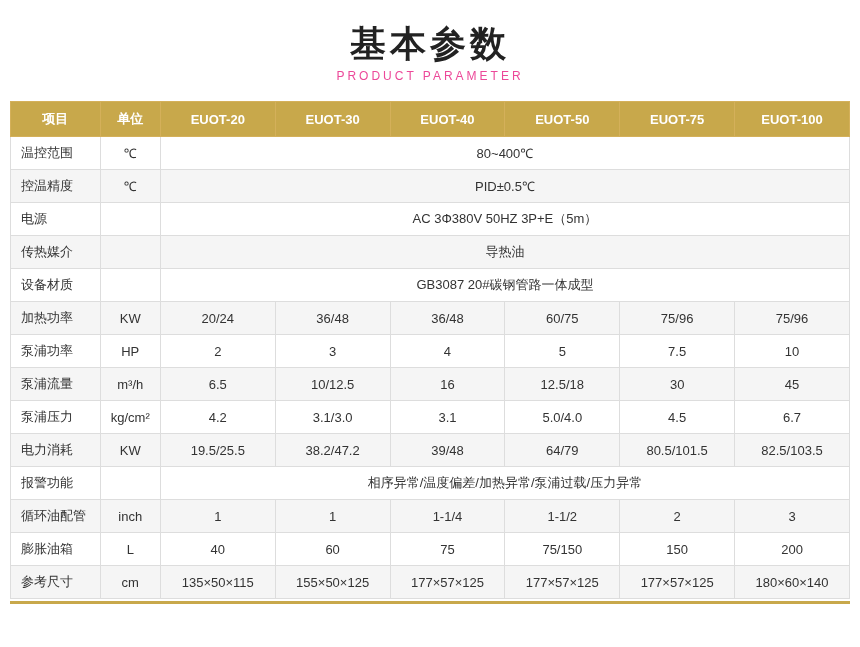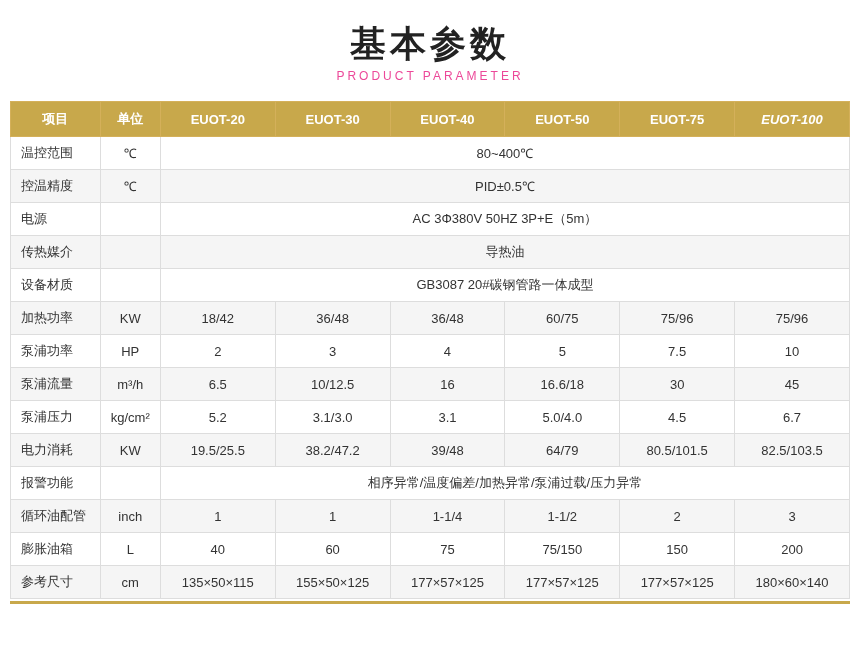--- a/index.html
+++ b/index.html
@@ -77,21 +77,21 @@
 <table>
   <thead>
     <tr id="thead-row">
     <th style="width: 80px;">项目</th>
         <th style="width: 55px;">单位</th>
         <th style="width: 105px;">EUOT-20</th>
         <th style="width: 105px;">EUOT-30</th>
         <th style="width: 105px;">EUOT-40</th>
         <th style="width: 105px;">EUOT-50</th>
         <th style="width: 105px;">EUOT-75</th>
-        <th style="width: 105px; font-style: italic;">EUOT-100</th>
+        <th style="width: 105px;">EUOT-100</th>
       </tr>
   </thead>
   <tbody id="tbody">
   <tr>
         <td>温控范围</td>
         <td>℃</td>
         <td colspan="6">80~400℃</td>
       </tr>
       <tr>
         <td>控温精度</td>
@@ -109,21 +109,21 @@
         <td colspan="6">导热油</td>
       </tr>
       <tr>
         <td>设备材质</td>
         <td></td>
         <td colspan="6">GB3087   20#碳钢管路一体成型</td>
       </tr>
       <tr>
         <td>加热功率</td>
         <td>KW</td>
-        <td>18/42</td>
+        <td>20/24</td>
         <td>36/48</td>
         <td>36/48</td>
         <td>60/75</td>
         <td>75/96</td>
         <td>75/96</td>
       </tr>
       <tr>
         <td>泵浦功率</td>
         <td>HP</td>
         <td>2</td>
@@ -132,28 +132,28 @@
         <td>5</td>
         <td>7.5</td>
         <td>10</td>
       </tr>
       <tr>
         <td>泵浦流量</td>
         <td>m³/h</td>
         <td>6.5</td>
         <td>10/12.5</td>
         <td>16</td>
-        <td>16.6/18</td>
+        <td>12.5/18</td>
         <td>30</td>
         <td>45</td>
       </tr>
       <tr>
         <td>泵浦压力</td>
         <td>kg/cm²</td>
-        <td>5.2</td>
+        <td>4.2</td>
         <td>3.1/3.0</td>
         <td>3.1</td>
         <td>5.0/4.0</td>
         <td>4.5</td>
         <td>6.7</td>
       </tr>
       <tr>
         <td>电力消耗</td>
         <td>KW</td>
         <td>19.5/25.5</td>

